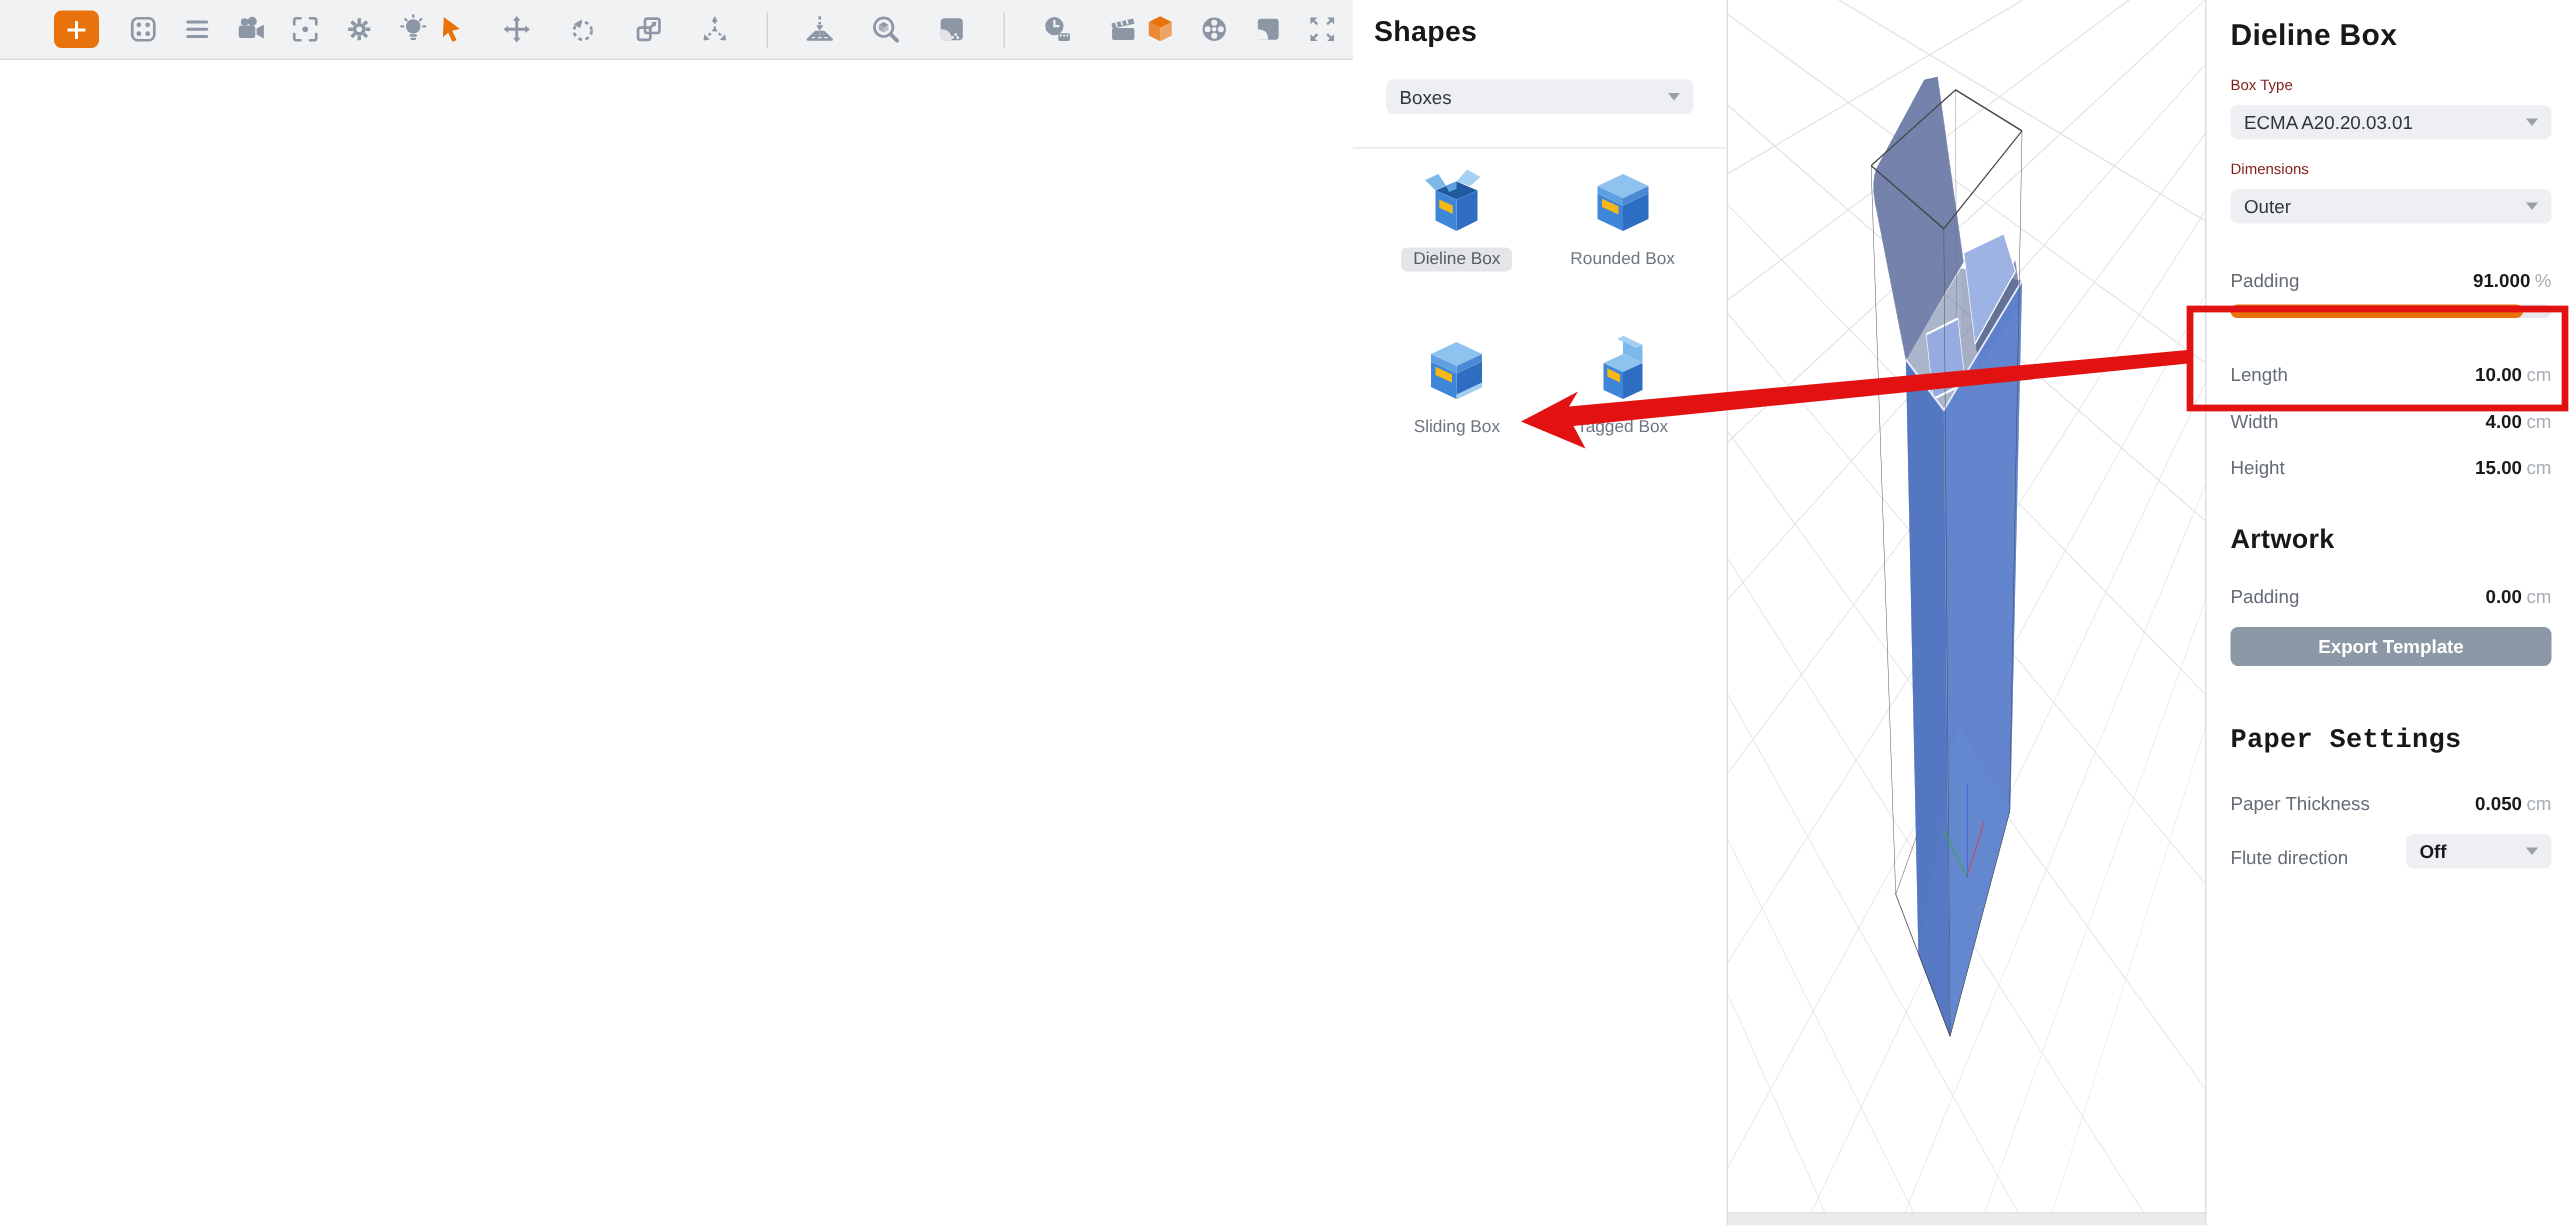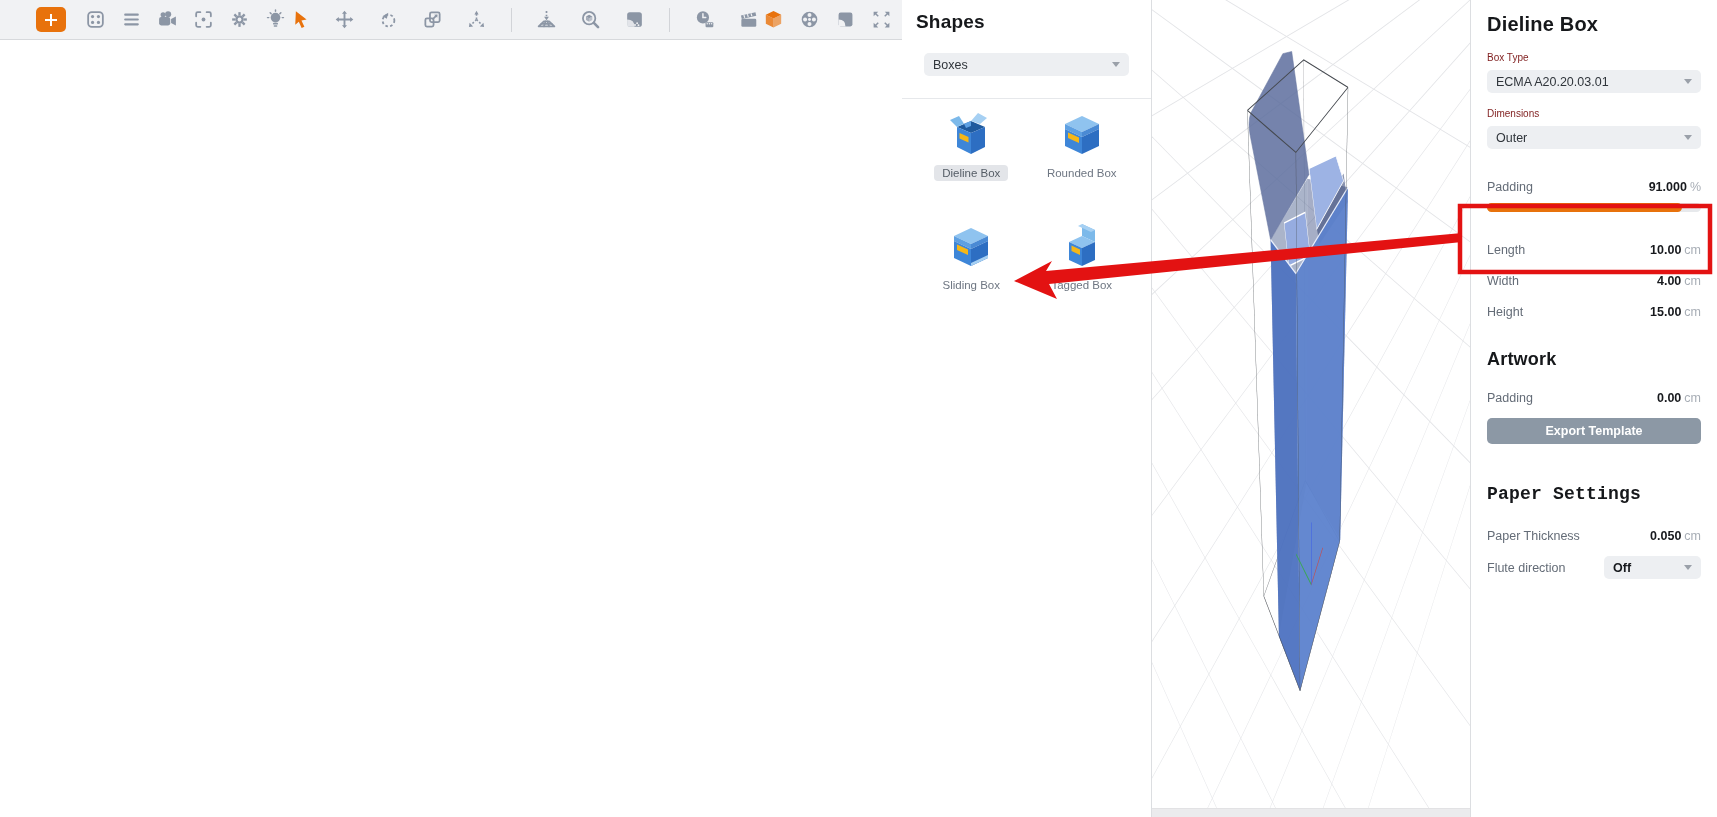--- a/index.html
+++ b/index.html
@@ -70,21 +70,21 @@
   .slider-fill { height:9px; border-radius:5px; background:#E8720C; }
   .row-length { margin-top:31px; }
   .row-gap    { margin-top:17px; }
   .h-artwork { margin-top:30px; }
   .row-padding { margin-top:21px; }
   .export-btn { margin-top:13px; width:100%; height:26px; border:none; border-radius:5px;
     background:#8C98A5; color:#fff; font-weight:bold; font-size:12.5px; cursor:pointer;
     font-family:"Liberation Sans",sans-serif; }
   .h-paper { margin-top:40px;font-family:Liberation Mono, monospace; }
   .row-thick { margin-top:25px; }
-  .row-flute { margin-top:13px; align-items:center; }
+  .row-flute { margin-top:13px; align-items:flex-end; }
   .dd-small { width:97px; margin-left:auto; }
 
   
   .overlay { position:absolute; inset:0; width:1717px; height:817px; pointer-events:none; z-index:40; }
 </style>
 </head>
 <body>
 
 <div class="app">
 

